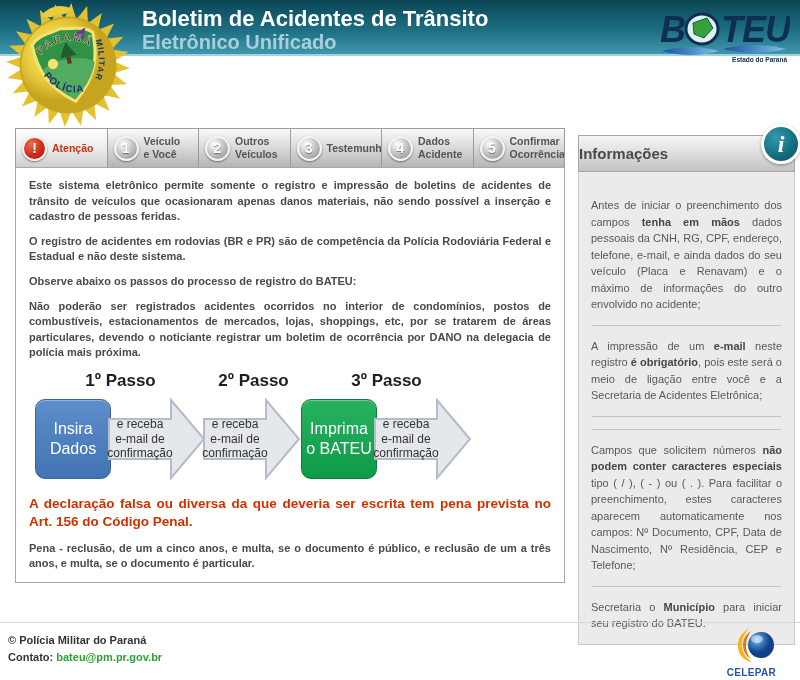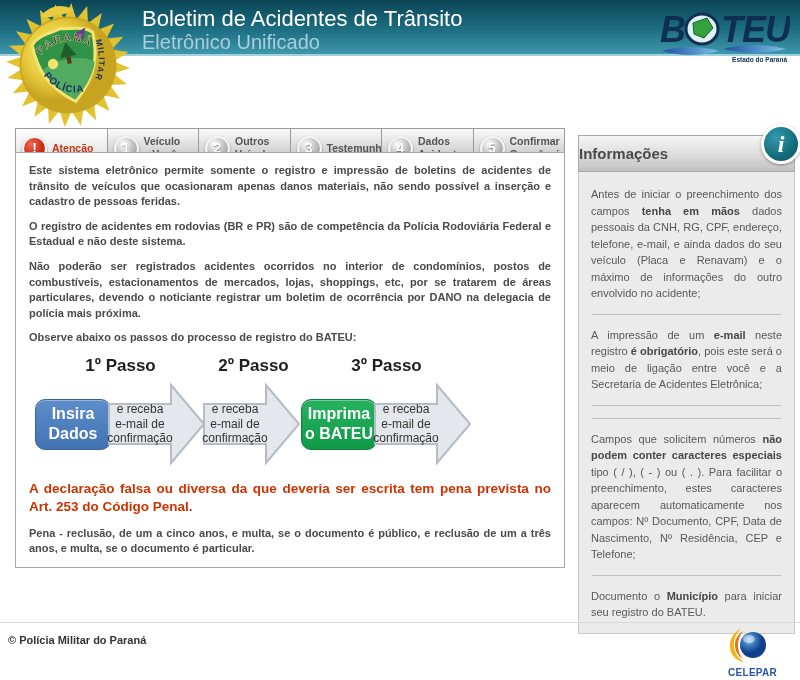--- a/index.html
+++ b/index.html
@@ -9,22 +9,22 @@
     font-family:"Liberation Sans", sans-serif;
     overflow:hidden;
   }
   
   .header-band {
     position:absolute; top:0; left:0; width:800px; height:56px;
     background:linear-gradient(180deg,#0b4655 0%,#1d6e82 55%,#3f97ab 100%);
     border-bottom:2px solid #9ed3de;
   }
   .header-titles { position:absolute; left:142px; top:7px; line-height:1.1; }
-  .header-title  { color:#ffffff; font-size:22px; font-weight:normal; }
-  .header-subtitle { color:#a7cfdb; font-size:20px; font-weight:normal; }
+  .header-title  { color:#ffffff; font-size:22px; font-weight:bold; }
+  .header-subtitle { color:#a7cfdb; font-size:20px; font-weight:bold; }
   .badge-wrap { position:absolute; left:6px; top:2px; width:124px; height:126px; z-index:6; }
   .bateu-logo { position:absolute; right:10px; top:6px; width:132px; height:58px; z-index:6; }
   
   .tabs {
     position:absolute; left:15px; top:128px; width:550px; height:40px;
     display:flex; border:1px solid #9a9a9a; background:#c9c9c9;
   }
   .tab {
     flex:1 1 0; display:flex; align-items:center; gap:5px; padding-left:6px;
     background:linear-gradient(180deg,#fafafa 0%,#dcdcdc 45%,#b4b5b7 100%);
@@ -40,35 +40,35 @@
     display:flex; align-items:center; justify-content:center;
     text-shadow:0 1px 1px rgba(0,0,0,.45);
   }
   .tab.active .tab-circle {
     background:radial-gradient(circle at 35% 30%,#ea6b50 0%,#d02d17 55%,#a21b08 100%);
   }
   .tab-label { font-size:10.5px; font-weight:bold; color:#555555; line-height:1.2; white-space:pre-line; }
   .tab.active .tab-label { color:#cc3311;text-align:center; }
   
   .panel {
-    position:absolute; left:15px; top:152px; width:550px; height:416px;
+    position:absolute; left:15px; top:167px; width:550px; height:416px;
     background:#ffffff; border:1px solid #a8a8a8; padding:10px 13px 8px 13px; overflow:hidden;
   }
   .para {
     font-size:11px; font-weight:bold; color:#4a4a4a;
     line-height:1.42; text-align:justify; margin-bottom:9px;
   }
   
   .steps { display:flex; margin:10px 0 6px 6px; }
   .step { position:relative; }
   .step-title { text-align:center; font-size:17px; font-weight:bold; color:#1e1e1e; margin-bottom:4px; }
   .step-row { display:flex; align-items:center; }
   .step-box {
-    width:76px; height:51px; border-radius:10px; border:1px solid;
-    color:#ffffff; font-weight:bold; font-size:16px; line-height:1.25;
+    width:76px; height:80px; border-radius:10px; border:1px solid;
+    color:#ffffff; font-weight:normal; font-size:16px; line-height:1.25;
     display:flex; align-items:center; justify-content:center; text-align:center;
     white-space:pre-line; box-shadow:inset 0 1px 0 rgba(255,255,255,.35);
   }
   .box-blue  { background:linear-gradient(180deg,#5d8dca,#4273b3); border-color:#38619e; }
   .box-red   { background:linear-gradient(180deg,#d65654,#ba3a38); border-color:#9d2f2d; }
   .box-green { background:linear-gradient(180deg,#26b25e,#0f9a47); border-color:#0c7e3a; }
   .arrow-wrap { position:relative; width:98px; height:88px; margin-left:-3px; }
   .arrow-label {
     position:absolute; left:1px; top:24px; width:62px; height:40px;
     display:flex; align-items:center; justify-content:center; text-align:center;
@@ -90,28 +90,28 @@
     position:absolute; top:-12px; right:-7px; width:40px; height:40px; border-radius:50%;
     background:radial-gradient(circle at 35% 30%,#3399b0 0%,#15707f 55%,#0c515f 100%);
     border:3px solid #ffffff; box-shadow:0 1px 3px rgba(0,0,0,.4);
     color:#ffffff; display:flex; align-items:center; justify-content:center;
     font-family:"Liberation Serif", serif; font-style:italic; font-weight:bold; font-size:24px;
   }
   .sidebar-body {
     background:#ebebec; border:1px solid #c9c9c9; border-top:none;
     min-height:438px; padding:14px 12px 12px 12px;
   }
-  .sb-para { font-size:11px; color:#585858; line-height:1.5; text-align:justify; }
+  .sb-para { font-size:11px; color:#585858; line-height:1.5; text-align:justify;margin-top:11px; }
   .sb-para b { color:#474747; }
   .sb-divider { border-top:1px solid #c2c2c2; margin:12px 1px; }
   
   .footer-divider { position:absolute; top:622px; left:0; width:800px; border-top:1px solid #d8d8d8; }
   .footer-text { position:absolute; top:632px; left:8px; font-size:11px; font-weight:bold; color:#333333; line-height:1.55; }
   .contact-link { color:#2e9e36; text-decoration:none; }
-  .celepar { position:absolute; top:627px; right:16px; width:56px; text-align:left; }
+  .celepar { position:absolute; top:627px; right:24px; width:56px; text-align:right; }
   .celepar-label { font-size:10px; font-weight:bold; color:#2b52a8; letter-spacing:.3px; }
 </style>
 </head>
 <body>
 
 <div class="header-band"></div>
 <div class="header-titles">
   <div class="header-title">Boletim de Acidentes de Trânsito</div>
   <div class="header-subtitle">Eletrônico Unificado</div>
 </div>
@@ -222,22 +222,22 @@
   <div class="tab">
     <span class="tab-circle">5</span>
     <span class="tab-label">Confirmar
 Ocorrência</span>
   </div>
 </div>
 
 <div class="panel">
   <p class="para">Este sistema eletrônico permite somente o registro e impressão de boletins de acidentes de trânsito de veículos que ocasionaram apenas danos materiais, não sendo possível a inserção e cadastro de pessoas feridas.</p>
   <p class="para">O registro de acidentes em rodovias (BR e PR) são de competência da Polícia Rodoviária Federal e Estadual e não deste sistema.</p>
+  <p class="para">Observe abaixo os passos do processo de registro do BATEU:</p>
   <p class="para">Não poderão ser registrados acidentes ocorridos no interior de condomínios, postos de combustíveis, estacionamentos de mercados, lojas, shoppings, etc, por se tratarem de áreas particulares, devendo o noticiante registrar um boletim de ocorrência por DANO na delegacia de polícia mais próxima.</p>
-  <p class="para">Observe abaixo os passos do processo de registro do BATEU:</p>
 
   <div class="steps">
     <div class="step">
       <div class="step-title">1º Passo</div>
       <div class="step-row">
         <div class="step-box box-blue">Insira
 Dados</div>
         <div class="arrow-wrap">
           <svg viewBox="0 0 98 88" width="98" height="88">
             <path d="M1,24 L63,24 L63,5 L96,44 L63,83 L63,64 L1,64 Z" fill="#e4e7ec" stroke="#b5bcc6" stroke-width="2"></path>
@@ -271,45 +271,48 @@
             <path d="M1,24 L63,24 L63,5 L96,44 L63,83 L63,64 L1,64 Z" fill="#e4e7ec" stroke="#b5bcc6" stroke-width="2"></path>
           </svg>
           <div class="arrow-label">e receba
 e-mail de
 confirmação</div>
         </div>
       </div>
     </div>
   </div>
 
-  <p class="warning">A declaração falsa ou diversa da que deveria ser escrita tem pena prevista no Art. 253 do Código Penal.</p>
+  <p class="warning">A declaração falsa ou diversa da que deveria ser escrita tem pena prevista no Art. 156 do Código Penal.</p>
   <p class="para">Pena - reclusão, de um a cinco anos, e multa, se o documento é público, e reclusão de um a três anos, e multa, se o documento é particular.</p>
 
 </div>
 
 <div class="sidebar">
   <div class="sidebar-header">
     <span>Informações</span>
     <span class="info-icon">i</span>
   </div>
   <div class="sidebar-body">
     <p class="sb-para"><span>Antes de iniciar o preenchimento dos campos </span><b>tenha em mãos</b><span> dados pessoais da CNH, RG, CPF, endereço, telefone, e-mail, e ainda dados do seu veículo (Placa e Renavam) e o máximo de informações do outro envolvido no acidente;</span></p>
     <div class="sb-divider"></div>
     <p class="sb-para"><span>A impressão de um </span><b>e-mail</b><span> neste registro </span><b>é obrigatório</b><span>, pois este será o meio de ligação entre você e a Secretaria de Acidentes Eletrônica;</span></p>
     <div class="sb-divider"></div>
     <div class="sb-divider"></div>
     <p class="sb-para"><span>Campos que solicitem números </span><b>não podem conter caracteres especiais</b><span> tipo ( / ), ( - ) ou ( . ). Para facilitar o preenchimento, estes caracteres aparecem automaticamente nos campos: Nº Documento, CPF, Data de Nascimento, Nº Residência, CEP e Telefone;</span></p>
     <div class="sb-divider"></div>
-    <p class="sb-para"><span>Documento o </span><b>Município</b><span> para iniciar seu registro do BATEU.</span></p>
+    <p class="sb-para"><span>Secretaria o </span><b>Município</b><span> para iniciar seu registro do BATEU.</span></p>
   </div>
 </div>
 
 <div class="footer-divider"></div>
 <div class="footer-text">
   <div>© Polícia Militar do Paraná</div>
+  <div>
+    <span>Contato: </span><a class="contact-link" href="#">bateu@pm.pr.gov.br</a>
+  </div>
 </div>
 <div class="celepar">
   <svg viewBox="0 0 40 36" width="40" height="36">
     <defs>
       <radialGradient id="sph" cx="35%" cy="30%">
         <stop offset="0" stop-color="#a6d4f2"></stop>
           <stop offset="45%" stop-color="#3d7fc1"></stop>
           <stop offset="100%" stop-color="#123f8a"></stop>
       </radialGradient>
     </defs>

